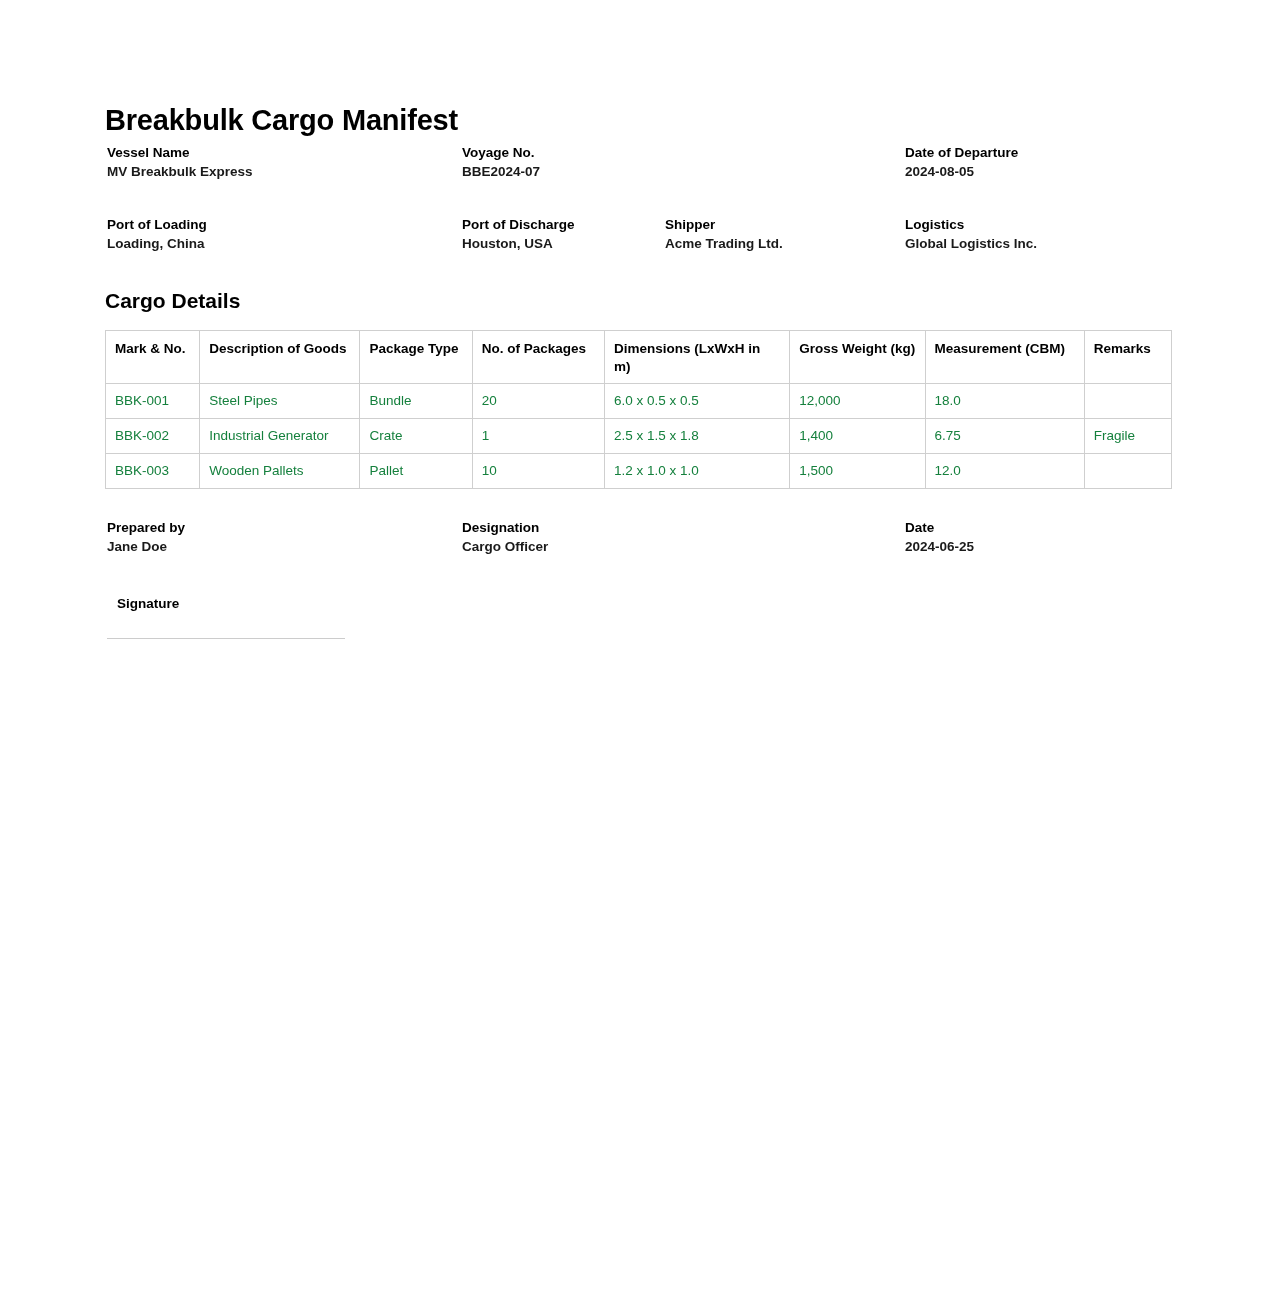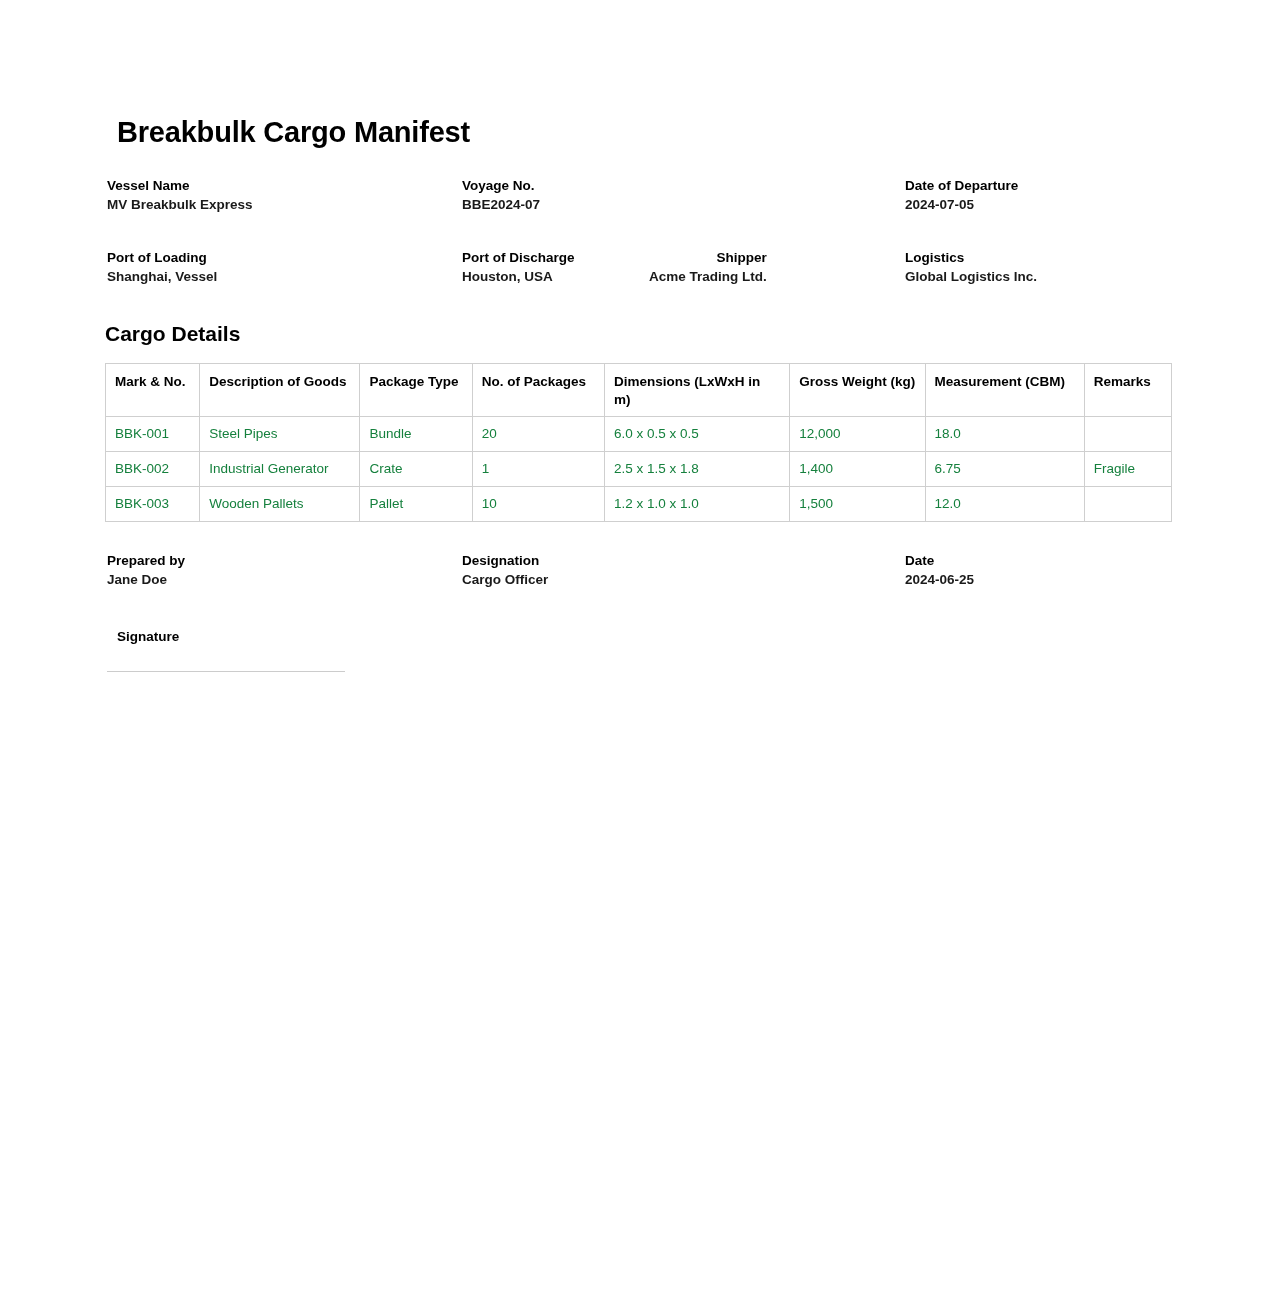--- a/index.html
+++ b/index.html
@@ -27,32 +27,32 @@
     left: 105px;
     top: 0;
     width: 1068px;
   }
 
   
   .doc-title {
     font-size: 29px;
     font-weight: bold;
     letter-spacing: -0.2px;
-    margin: 12px;
+    margin: 0;
     padding-top: 103px;
     line-height: 34px;
     color: #000;
   }
 
   
   .meta-row {
     position: relative;
     height: 60px;
   }
-  .meta-row.row1 { margin-top: 27px; }
+  .meta-row.row1 { margin-top: 6px; }
   .meta-row.row2 { margin-top: 12px; }
 
   .meta-field {
     position: absolute;
     top: 0;
   }
   .meta-label {
     font-size: 13.5px;
     font-weight: bold;
     line-height: 19px;
@@ -63,21 +63,21 @@
     font-size: 13.5px;
     font-weight: bold;
     line-height: 19px;
     color: #1a1a1a;
     white-space: nowrap;
   }
 
   
   .c-a { left: 2px; }
   .c-b { left: 357px; }
-  .c-c { left: 544px; text-align: right; }
+  .c-c { left: 560px; }
   .c-e { left: 800px; }
 
   
   .section-heading {
     font-size: 21px;
     font-weight: bold;
     margin: 0;
     padding-top: 13px;
     line-height: 26px;
     color: #000;
@@ -159,28 +159,28 @@
       <div class="meta-field c-a">
         <div class="meta-label">Vessel Name</div>
         <div class="meta-value">MV Breakbulk Express</div>
       </div>
       <div class="meta-field c-b">
         <div class="meta-label">Voyage No.</div>
         <div class="meta-value">BBE2024-07</div>
       </div>
       <div class="meta-field c-e">
         <div class="meta-label">Date of Departure</div>
-        <div class="meta-value">2024-07-05</div>
+        <div class="meta-value">2024-08-05</div>
       </div>
     </div>
 
     <div class="meta-row row2">
       <div class="meta-field c-a">
         <div class="meta-label">Port of Loading</div>
-        <div class="meta-value">Shanghai, Vessel</div>
+        <div class="meta-value">Loading, China</div>
       </div>
       <div class="meta-field c-b">
         <div class="meta-label">Port of Discharge</div>
         <div class="meta-value">Houston, USA</div>
       </div>
       <div class="meta-field c-c">
         <div class="meta-label">Shipper</div>
         <div class="meta-value">Acme Trading Ltd.</div>
       </div>
       <div class="meta-field c-e">

